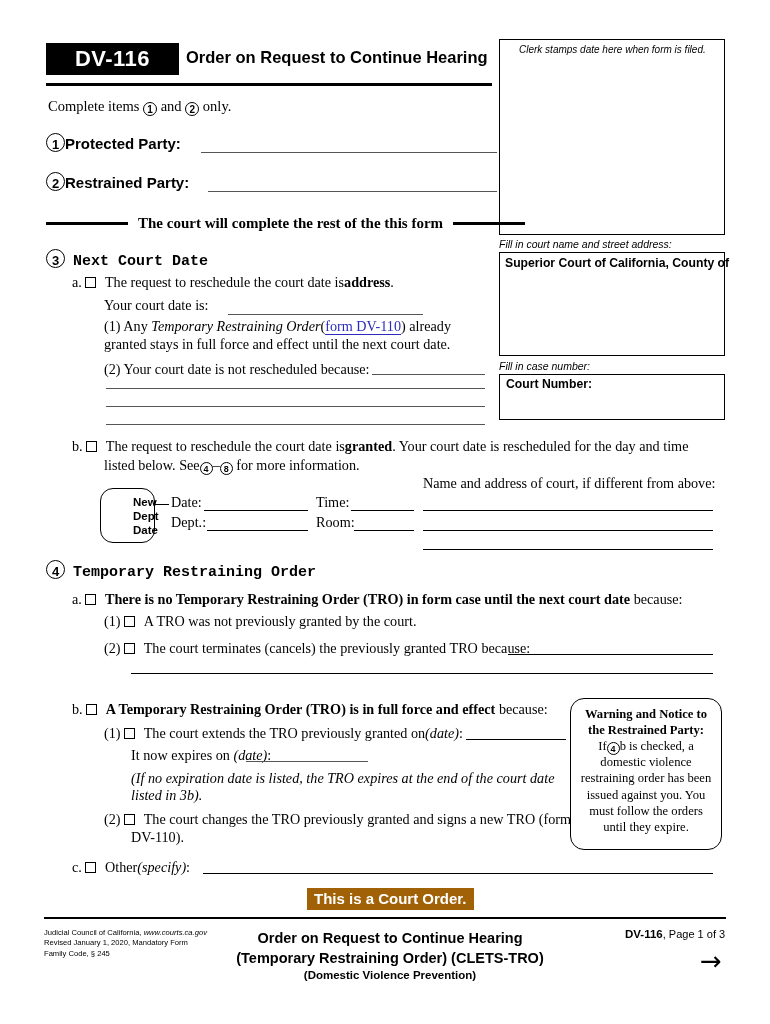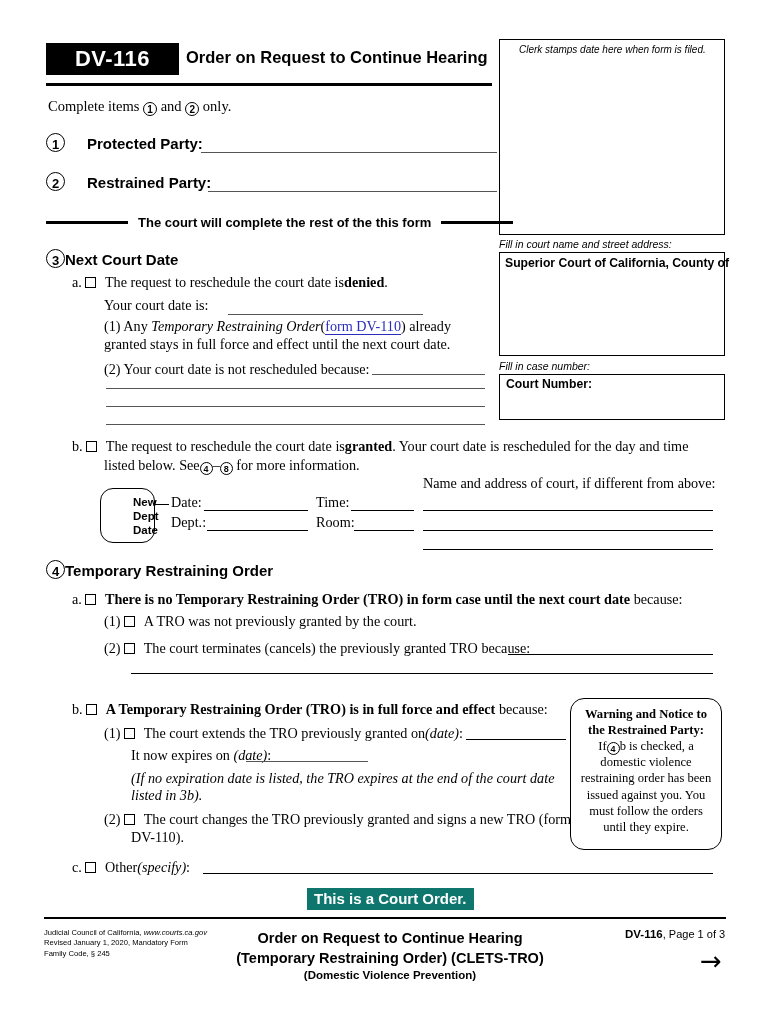--- a/index.html
+++ b/index.html
@@ -136,21 +136,21 @@
   
   .partyrow {
     position: absolute;
     left: 46px;
     white-space: nowrap;
   }
   .partylabel {
     font-family: "Liberation Sans", sans-serif;
     font-weight: bold;
     font-size: 15px;
-    margin-left: 22px;
+    margin-left: 0;
     vertical-align: baseline;
   }
   #party1 { top: 133px; }
   #party2 { top: 172px; }
   .partyrule {
     position: absolute;
     border-bottom: 1.1px solid #555;
     height: 0;
   }
   #party1rule { left: 201px; top: 152px; width: 296px; }
@@ -166,23 +166,23 @@
     gap: 0;
   }
   #courtcompletes .ln {
     flex: 0 0 auto;
     border-top: 3px solid #000;
     height: 0;
   }
   #cc-l { width: 82px; }
   #cc-r { width: 72px; }
   #cc-txt {
-    font-family: Liberation Sans, sans-serif;
-    font-weight: bold;
-    font-size: 13px;
+    font-family: Liberation Serif, serif;
+    font-weight: bold;
+    font-size: 15px;
     padding: 0 10px;
     white-space: nowrap;
   }
 
   
   #courtnamelabel {
     position: absolute;
     left: 499px; top: 238px;
     font-family: "Liberation Sans", sans-serif;
     font-style: italic;
@@ -230,24 +230,24 @@
     white-space: nowrap;
   }
 
   
   .sechead {
     position: absolute;
     left: 46px;
     white-space: nowrap;
   }
   .sechead .txt {
-    font-family: Liberation Sans, sans-serif;
+    font-family: Liberation Mono, monospace;
     font-weight: bold;
     font-size: 15px;
-    margin-left: 0;
+    margin-left: 8px;
   }
   #sec3 { top: 249px; }
   #sec4 { top: 560px; }
 
   
   .tx { position: absolute; font-size: 14.2px; line-height: 1.32; }
   .nw { white-space: nowrap; }
 
   
   #ncdpill {
@@ -286,21 +286,21 @@
     text-align: center;
     font-size: 12.6px;
     line-height: 1.28;
   }
   #warnbox .wtitle { font-weight: bold; }
 
   
   #courtorder {
     position: absolute;
     left: 307px; top: 888px;
-    background: #0f766e;
+    background: #a16207;
     color: #fff;
     font-family: "Liberation Sans", sans-serif;
     font-weight: bold;
     font-size: 15px;
     padding: 2px 7px 3px 7px;
     white-space: nowrap;
   }
   #footrule {
     position: absolute;
     left: 44px; top: 917px;
@@ -394,21 +394,21 @@
   <div id="casenumbox"></div>
   <div id="casenumtext">Court Number:</div>
 
   <div class="sechead" id="sec3">
     <span class="circnum cn-lg">3</span><span class="txt">Next Court Date</span>
   </div>
 
   <div class="tx nw" style="left:72px; top:273px;">
     <span>a.</span>
     <span class="cbox"></span>
-    <span style="margin-left:5px;">The request to reschedule the court date is</span><span class="b">denied</span><span>.</span>
+    <span style="margin-left:5px;">The request to reschedule the court date is</span><span class="b">address</span><span>.</span>
   </div>
 
   <div class="tx nw" style="left:104px; top:296px;">Your court date is:</div>
   <div class="rule" style="position:absolute; left:228px; top:314px; width:195px;"></div>
 
   <div class="tx nw" style="left:104px; top:317px;">
     <span>(1)</span>
     <span>Any</span>
     <span class="i">Temporary Restraining Order</span><span>(</span><span class="link"><span class="u">form DV-110</span></span><span>)</span>
     <span>already</span>

